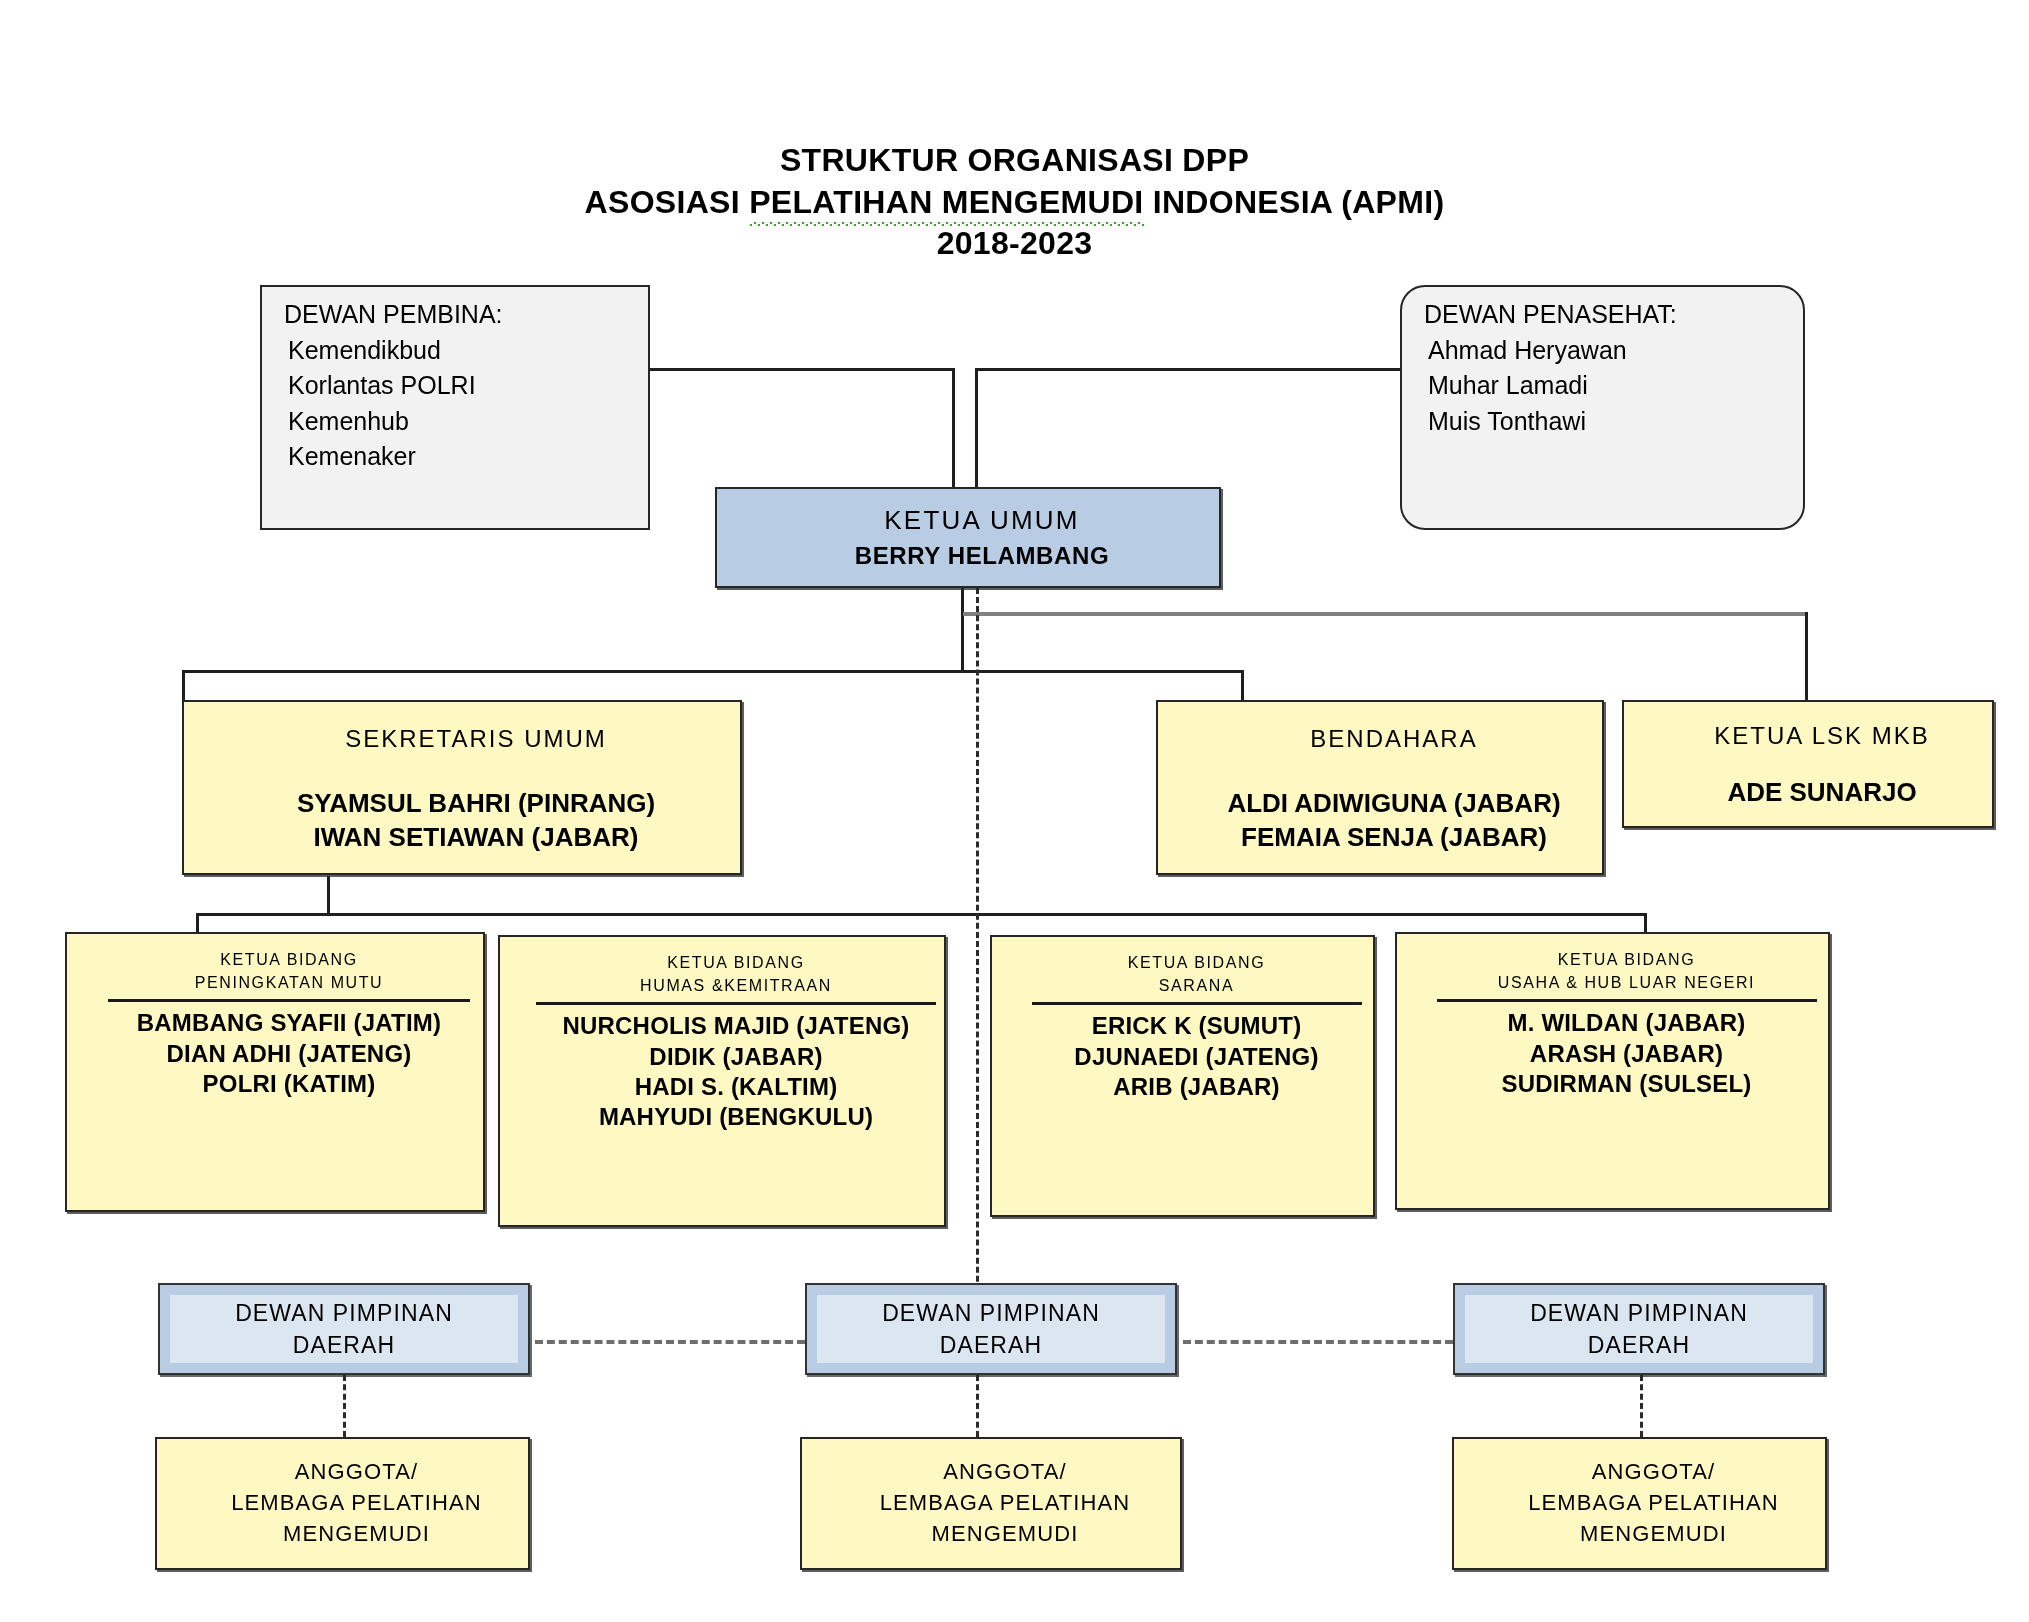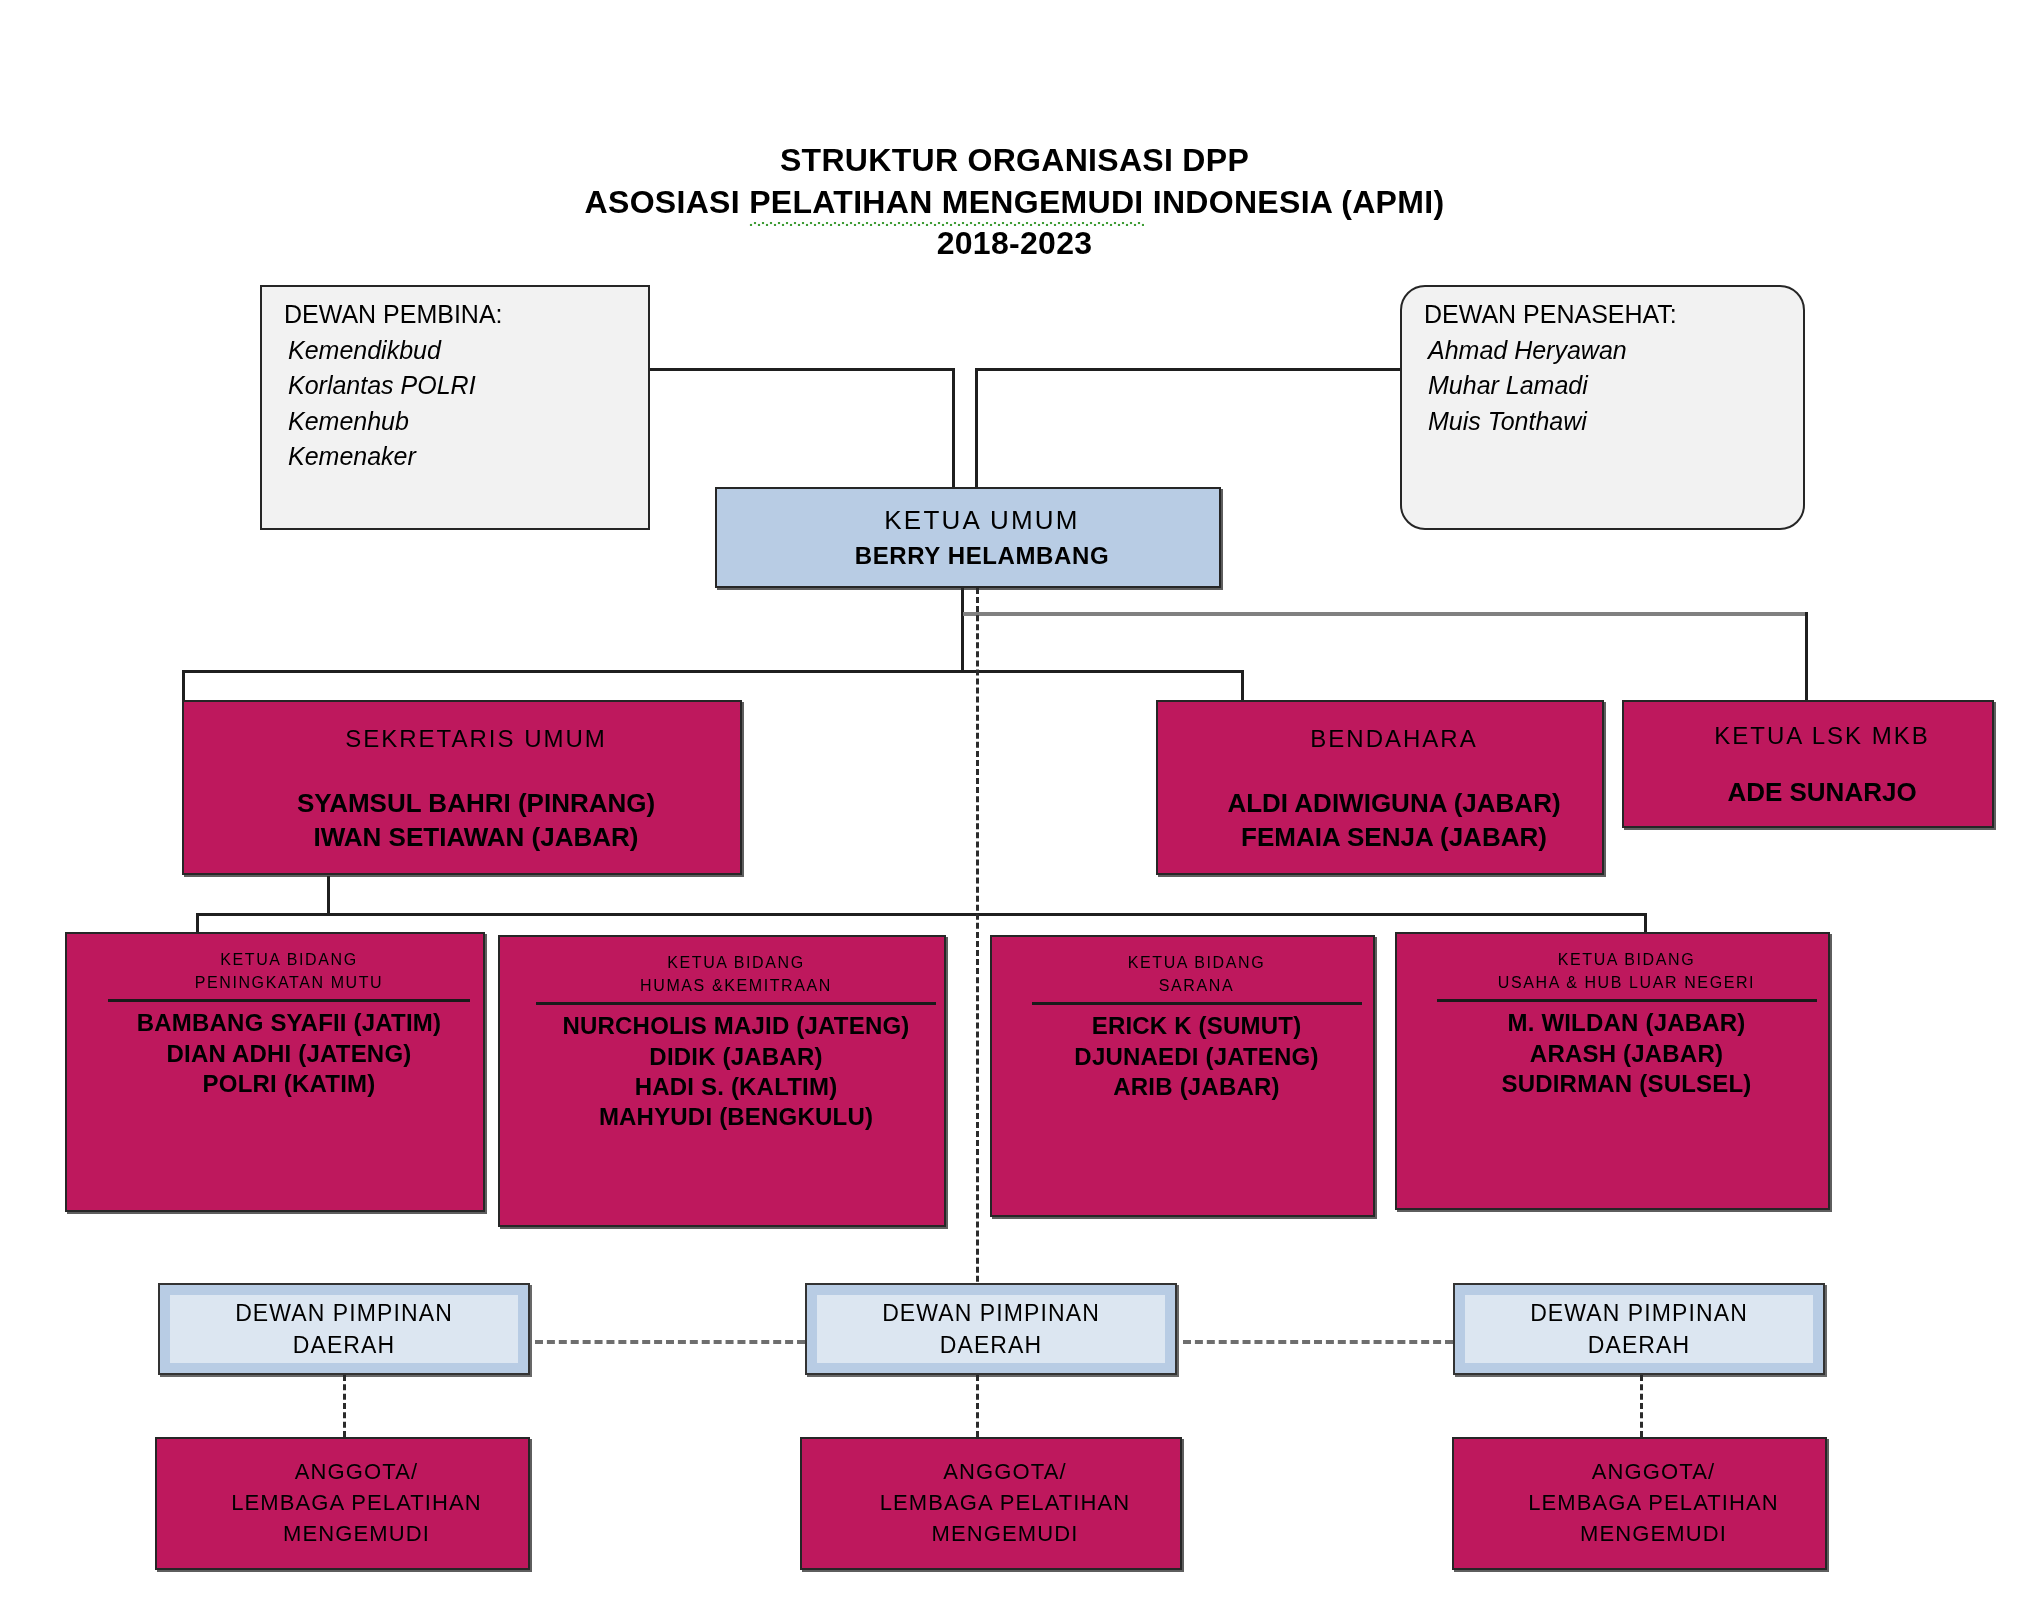--- a/index.html
+++ b/index.html
@@ -48,21 +48,21 @@
       radial-gradient(circle at 6px 1px, #3f9c35 1.3px, transparent 1.6px);
     background-size: 8px 4px;
     background-repeat: repeat-x;
   }
 
   
   .box {
     position: absolute;
     box-sizing: border-box;
     border: 2px solid #262626;
-    background: #be185d;
+    background: #fef9c3;
     display: flex;
     flex-direction: column;
     align-items: center;
     justify-content: center;
     text-align: center;
   }
   .box.shadowed {
     box-shadow: 2px 2px 0 rgba(40,40,40,0.75);
     padding-left: 28px;
   }
@@ -81,21 +81,21 @@
     line-height: 1.42;
     padding: 10px 0 0 22px;
     text-align: left;
   }
   .adv-list {
     text-align: left;
     font-size: 25px;
     line-height: 1.42;
     padding-left: 26px;
   }
-  .adv-list div { white-space: nowrap; font-style: italic; }
+  .adv-list div { white-space: nowrap; }
   .names {
     font-weight: bold;
     font-size: 25px;
     line-height: 1.30;
     letter-spacing: 0.2px;
   }
   .names div { white-space: nowrap; }
 
   
   .ku-title {

